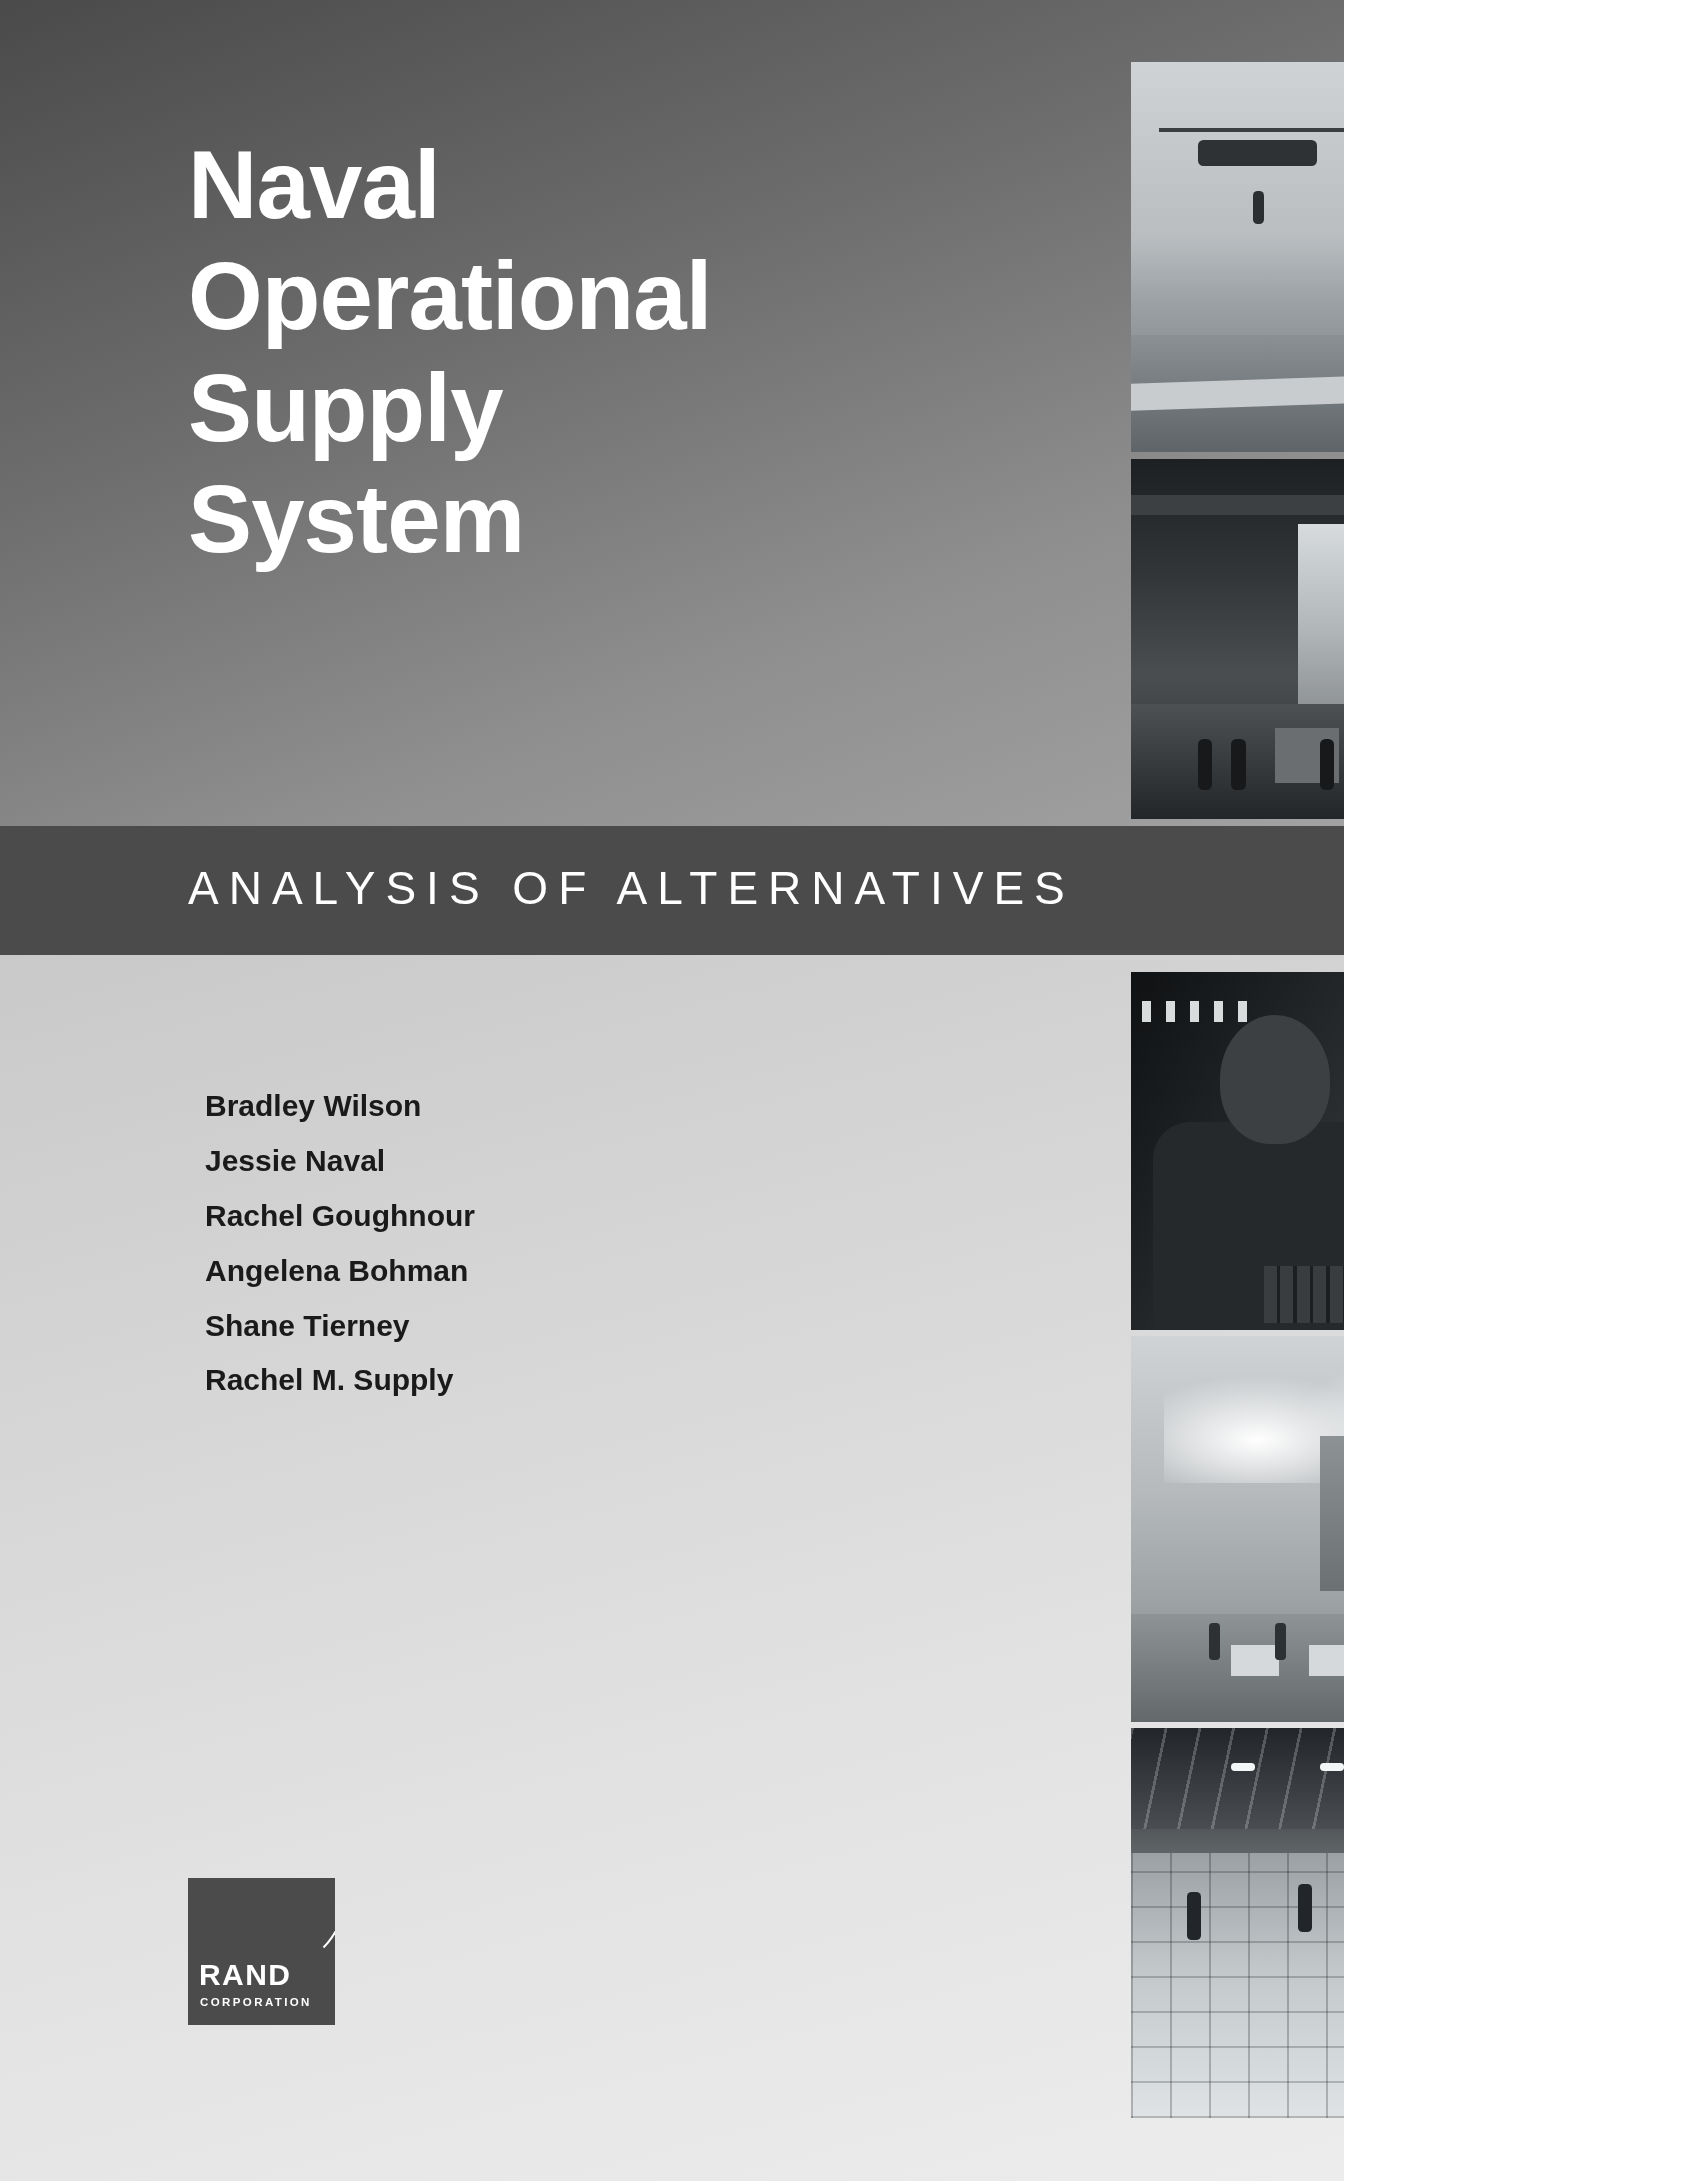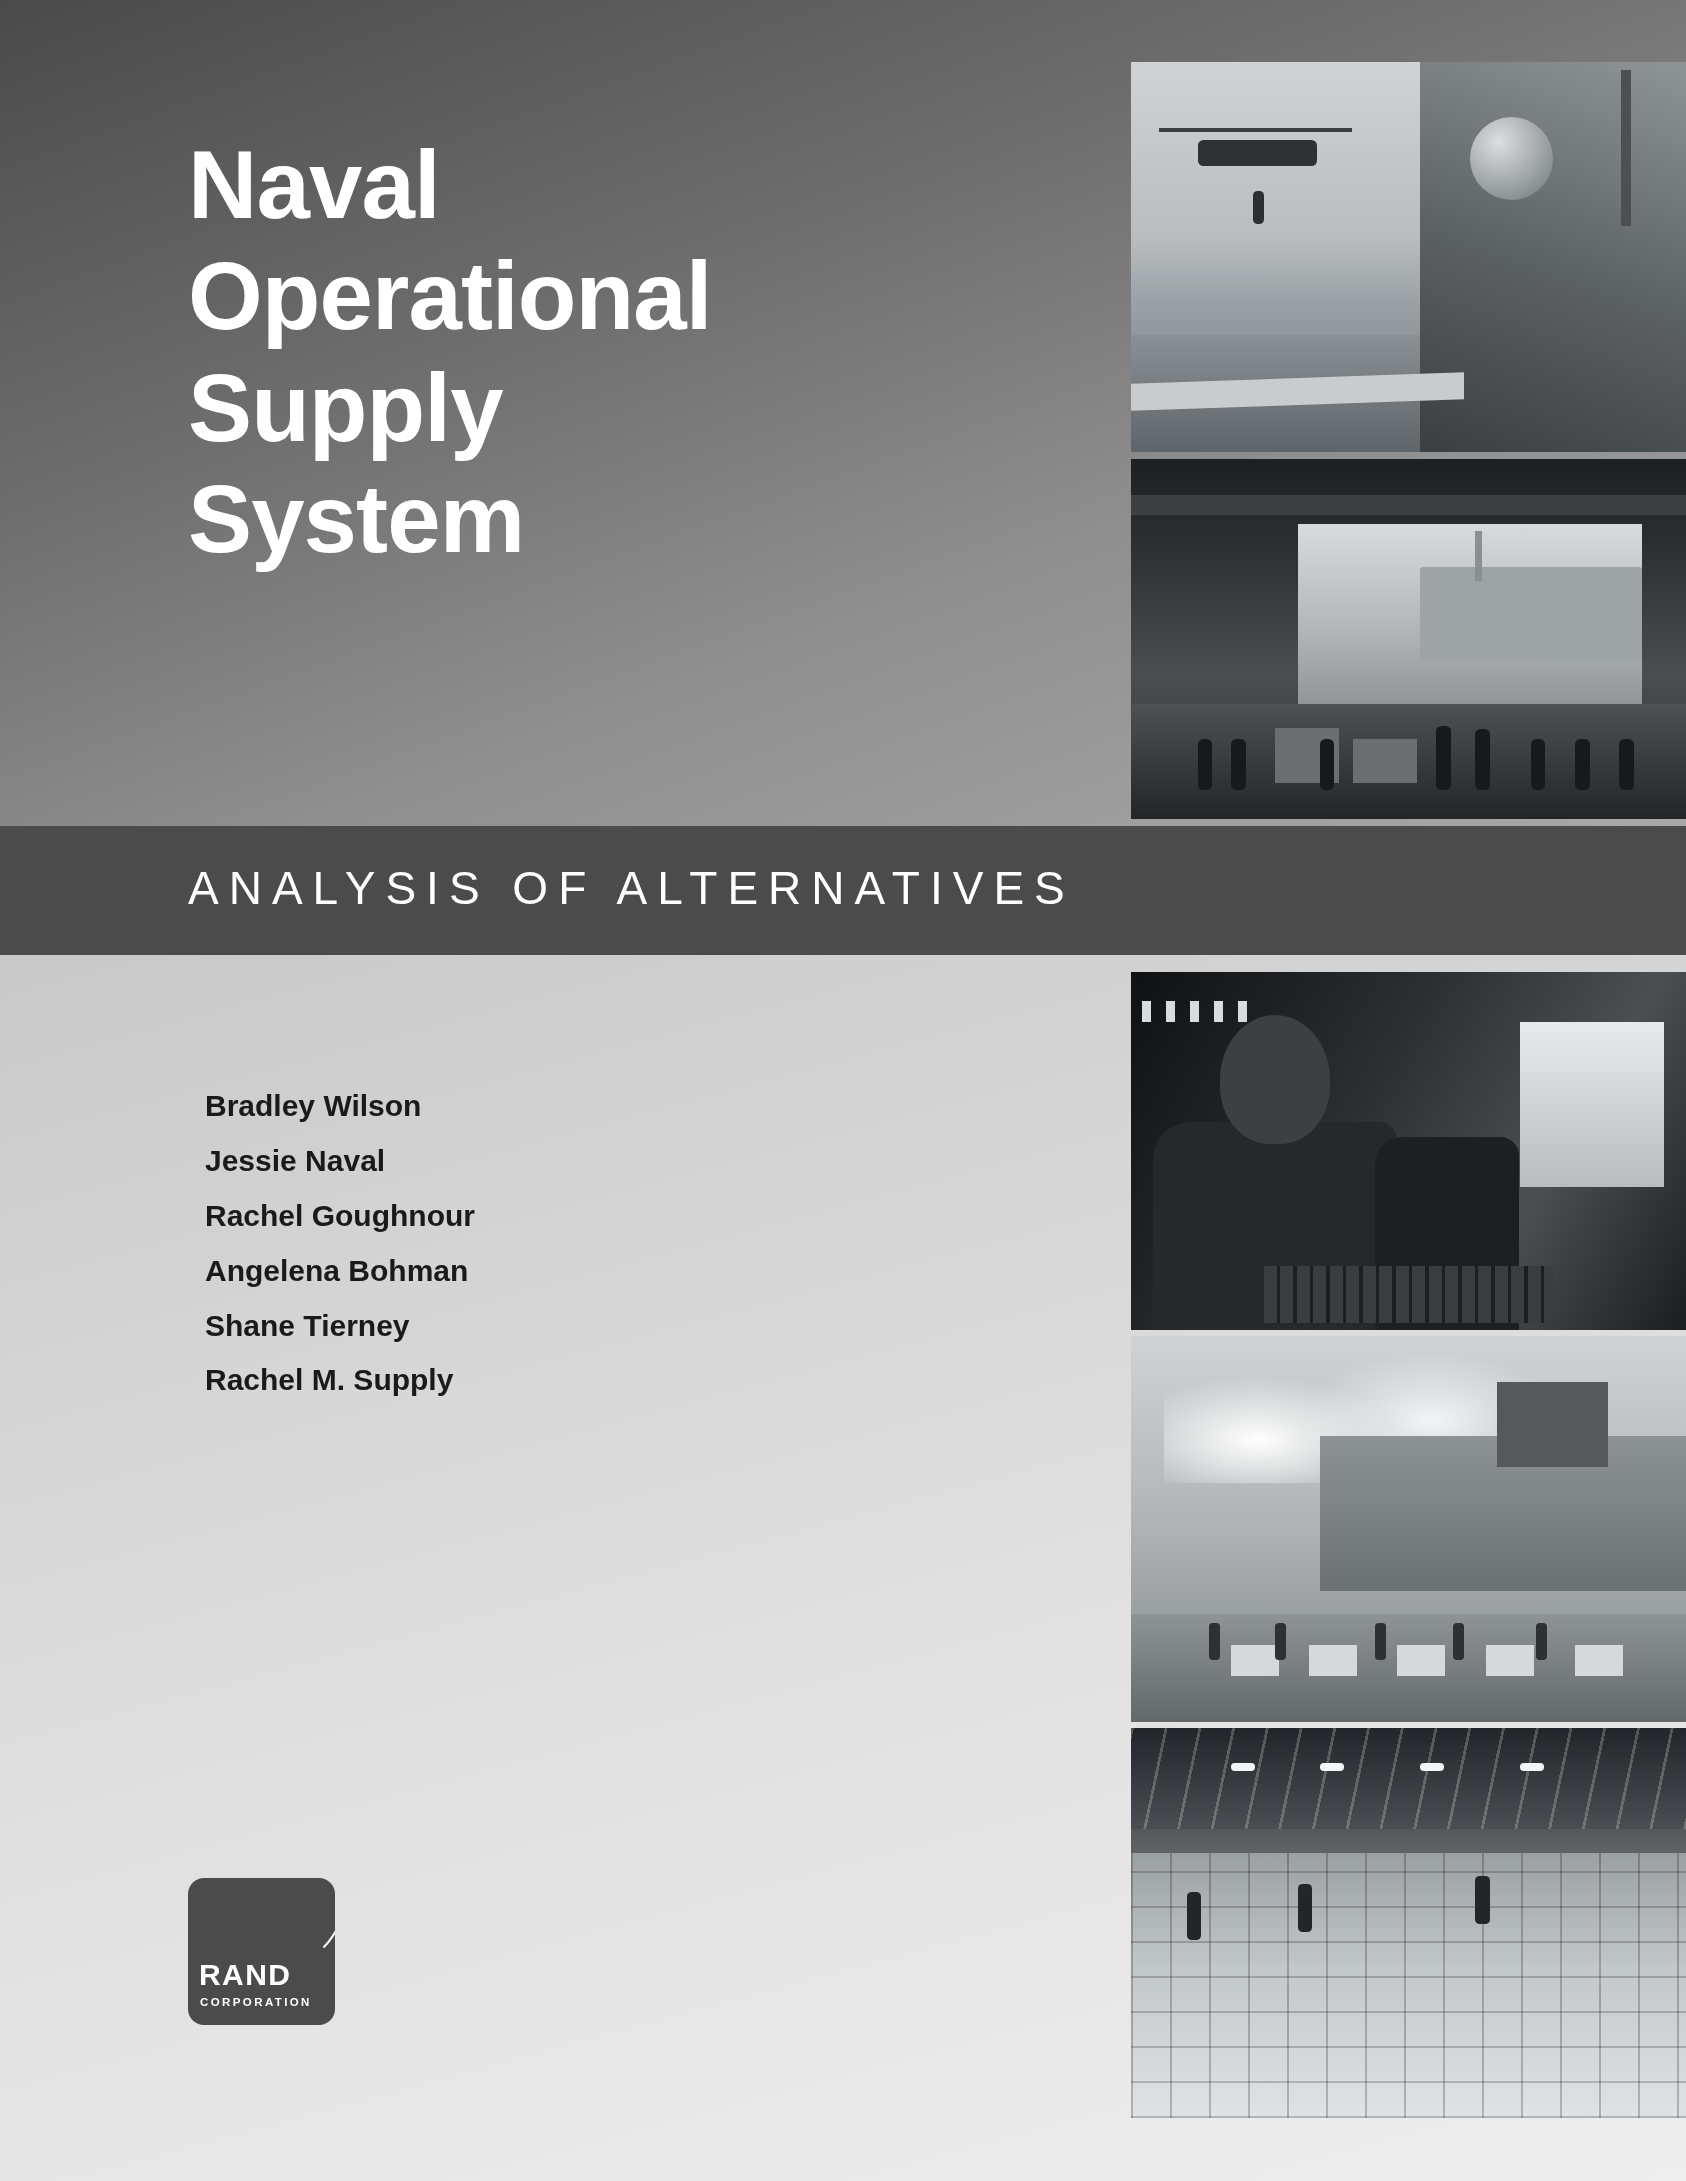--- a/index.html
+++ b/index.html
@@ -5,21 +5,21 @@
   html, body {
     margin: 0;
     padding: 0;
     background: #ffffff;
   }
   body {
     font-family: "Liberation Sans", sans-serif;
   }
   .page {
     position: relative;
-    width: 1686px;
+    width: 1344px;
     height: 2182px;
     overflow: hidden;
     background: #4d7c0f;
   }
 
   
   .top-band {
     position: absolute;
     left: 0; top: 0;
     width: 1686px;
@@ -83,21 +83,20 @@
 
   
   .logo {
     position: absolute;
     left: 188px;
     top: 1878px;
     width: 147px;
     height: 147px;
     background: #4b4b4b;
     overflow: hidden;
-    border-radius: 16px;
   }
   .logo-arc {
     position: absolute;
     left: 14.7px;
     top: -51px;
     width: 138px;
     height: 138px;
     border: 2.8px solid #ffffff;
     border-radius: 50%;
     border-left-color: transparent;

